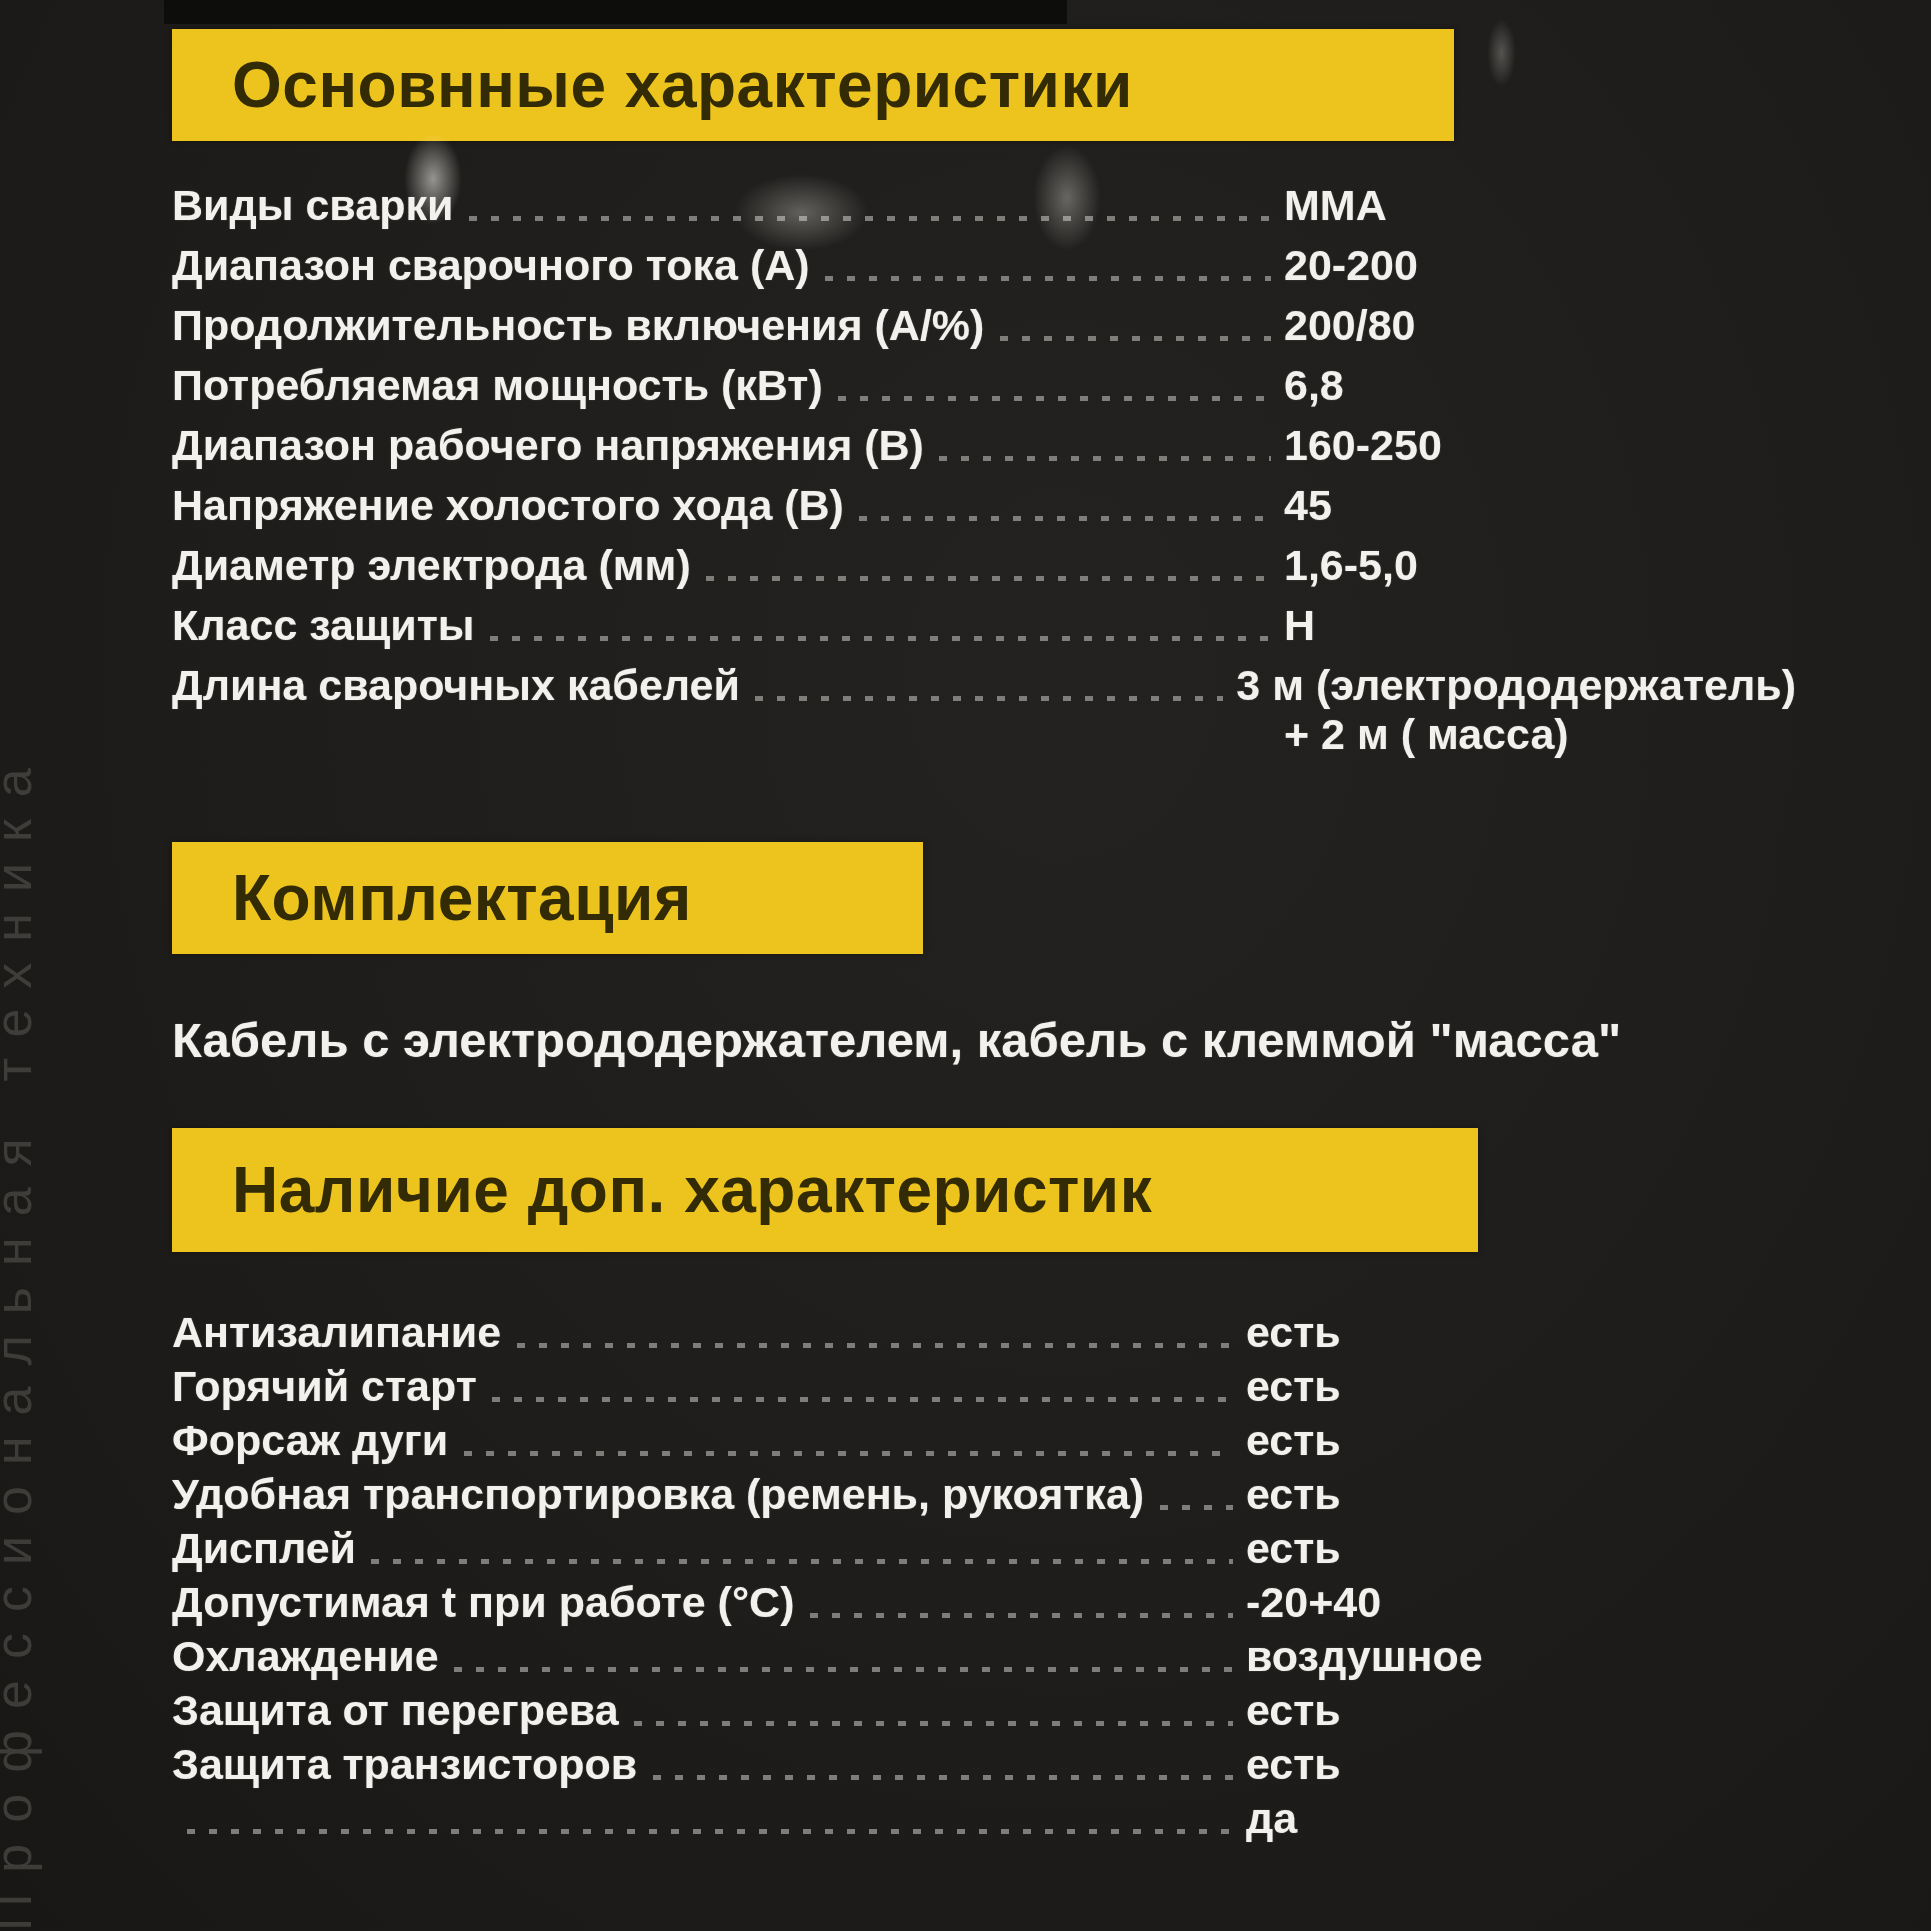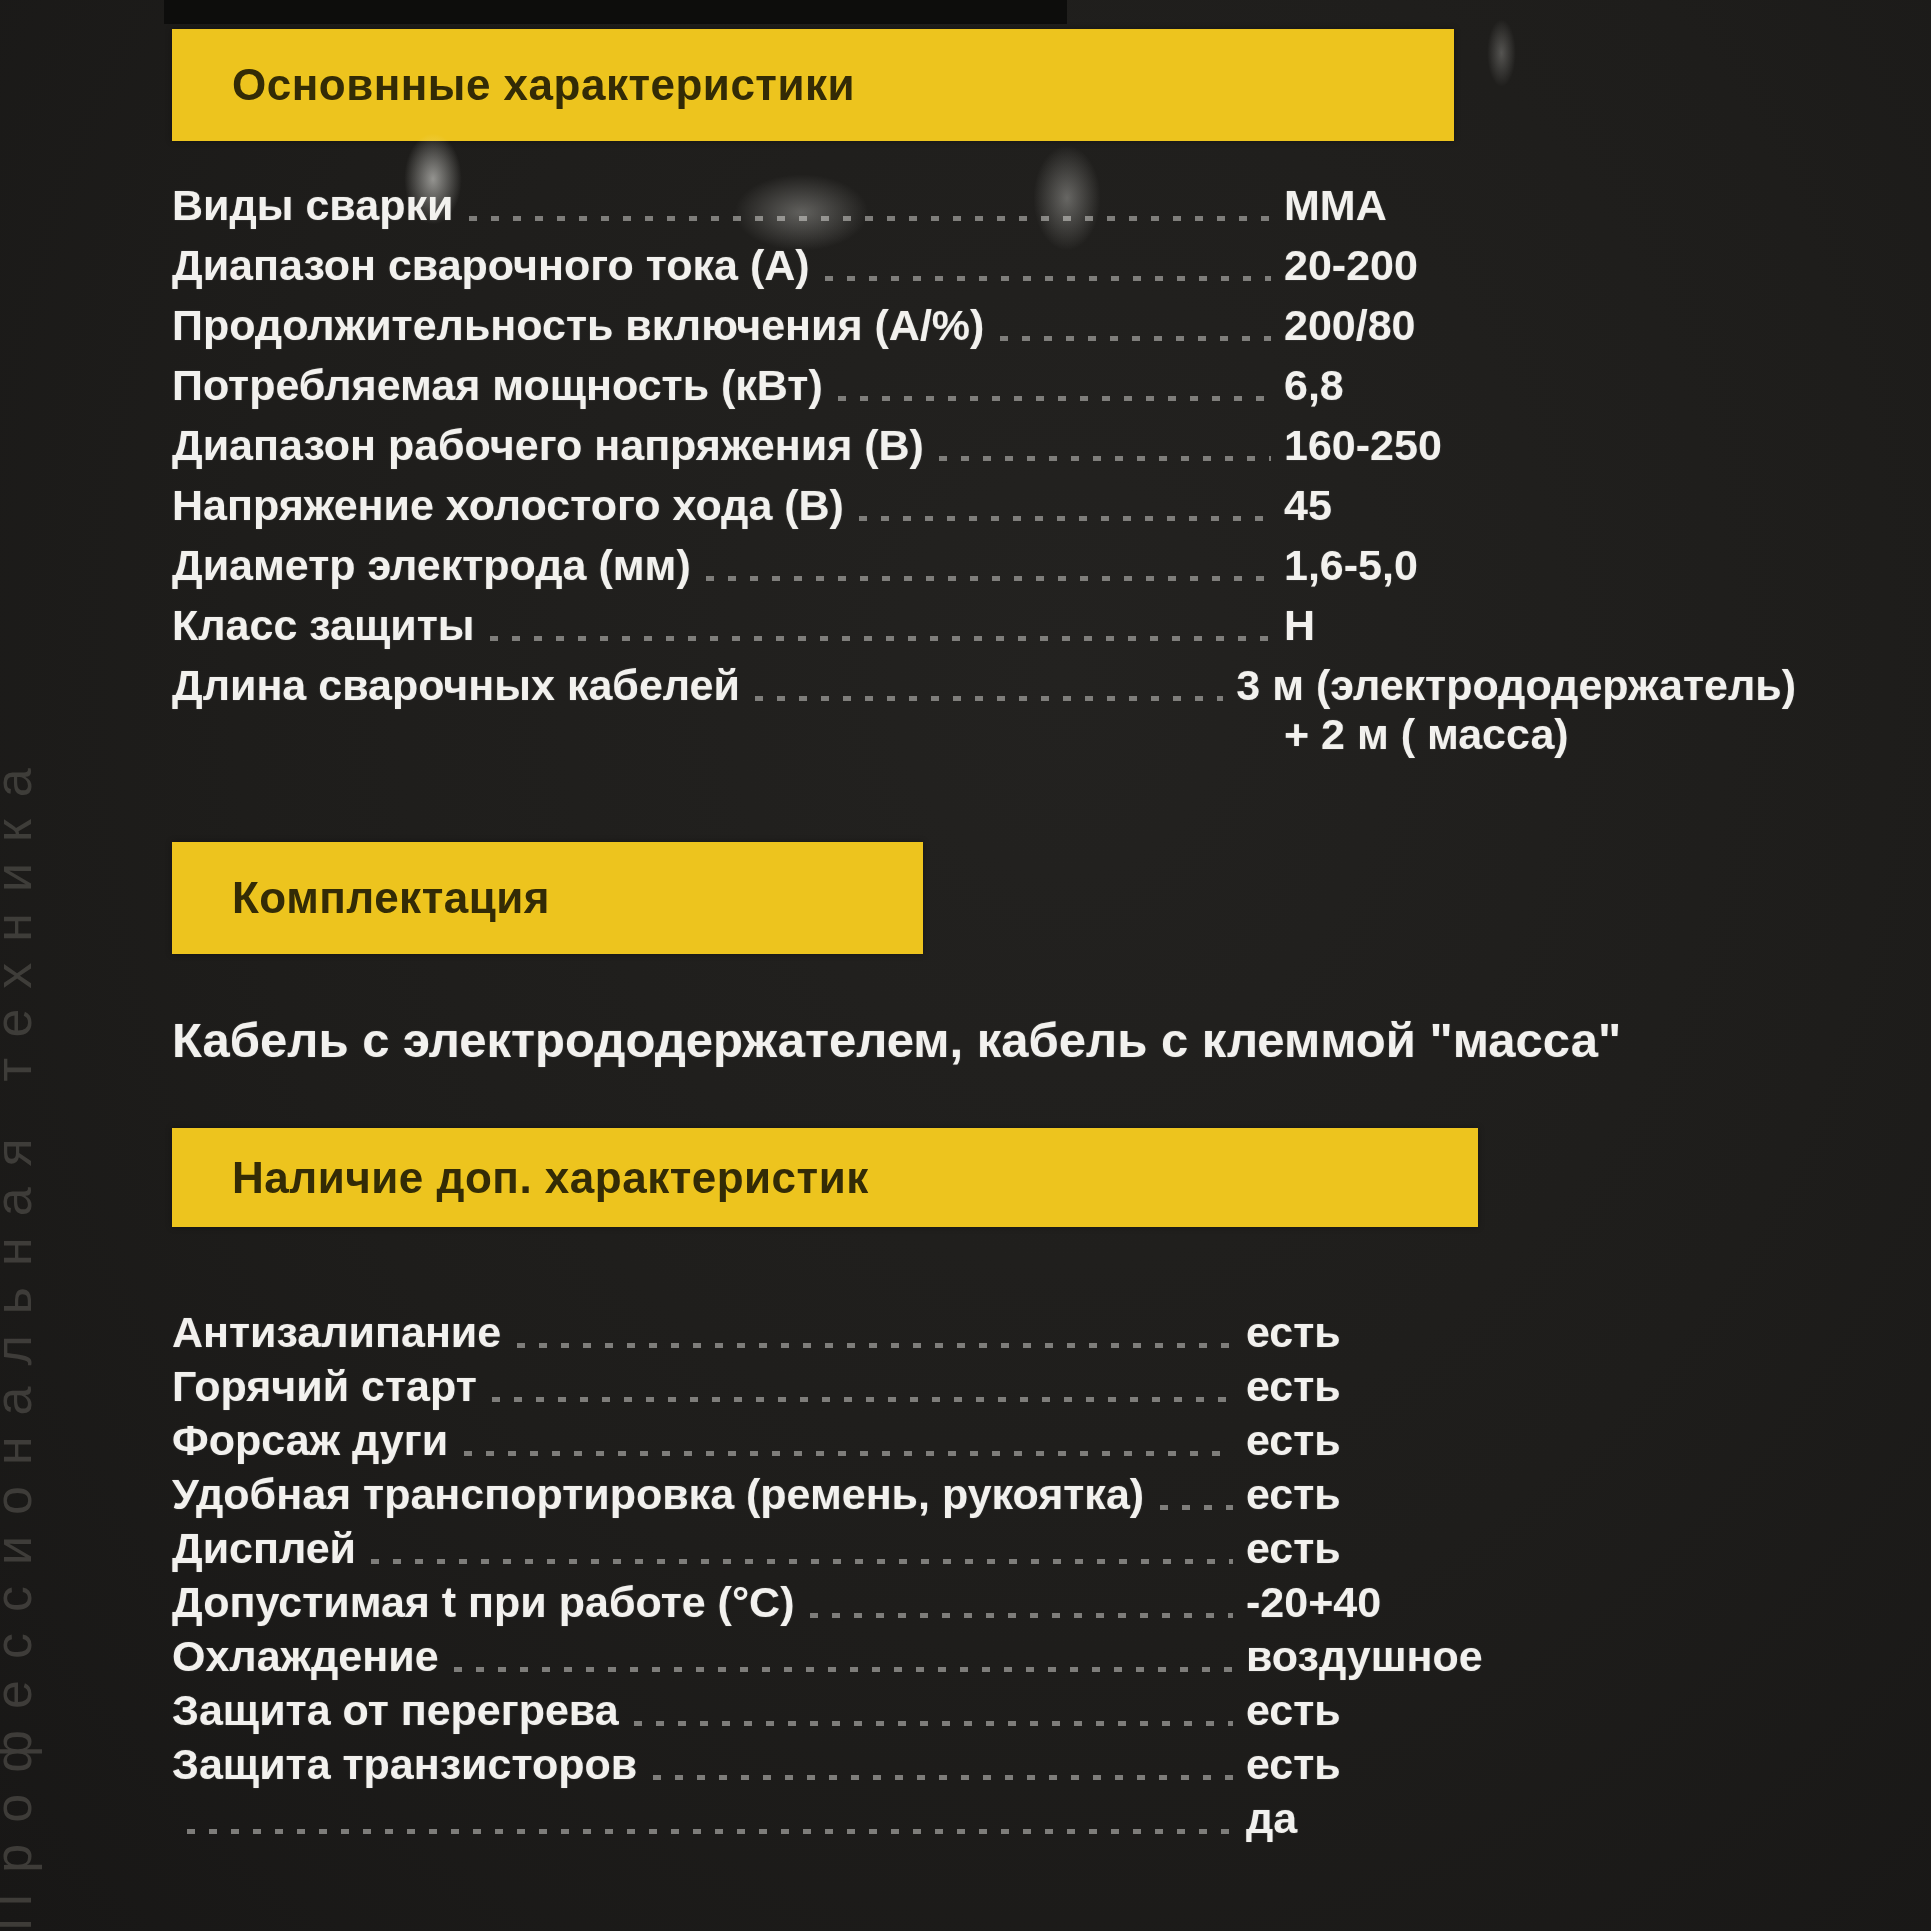--- a/index.html
+++ b/index.html
@@ -28,27 +28,27 @@
     position:absolute;left:164px;top:0;width:903px;height:24px;
     background:#0d0d0c;
   }
   .banner{
     position:absolute;
     display:flex;align-items:center;
     padding-left:60px;box-sizing:border-box;
     background:#edc41e;
     color:#332b06;
     font-weight:600;
-    font-size:44px;
+    font-size:64px;
     letter-spacing:0.5px;
     box-shadow:0 0 5.8px rgba(0,0,0,.35);
   }
   .banner-1{left:172px;top:29px;width:1282px;height:112px;}
   .banner-2{left:172px;top:842px;width:751px;height:112px;}
-  .banner-3{left:172px;top:1128px;width:1306px;height:99px;}
+  .banner-3{left:172px;top:1128px;width:1306px;height:124px;}
 
   .rows{position:absolute;left:172px;}
   .rows-main{top:170px;width:1624px;}
   .rows-extra{top:1303px;width:1622px;}
   .row{
     display:flex;align-items:flex-end;
   }
   .rows-main .row{height:60px;}
   .rows-extra .row{height:54px;}
   .label,.value{

